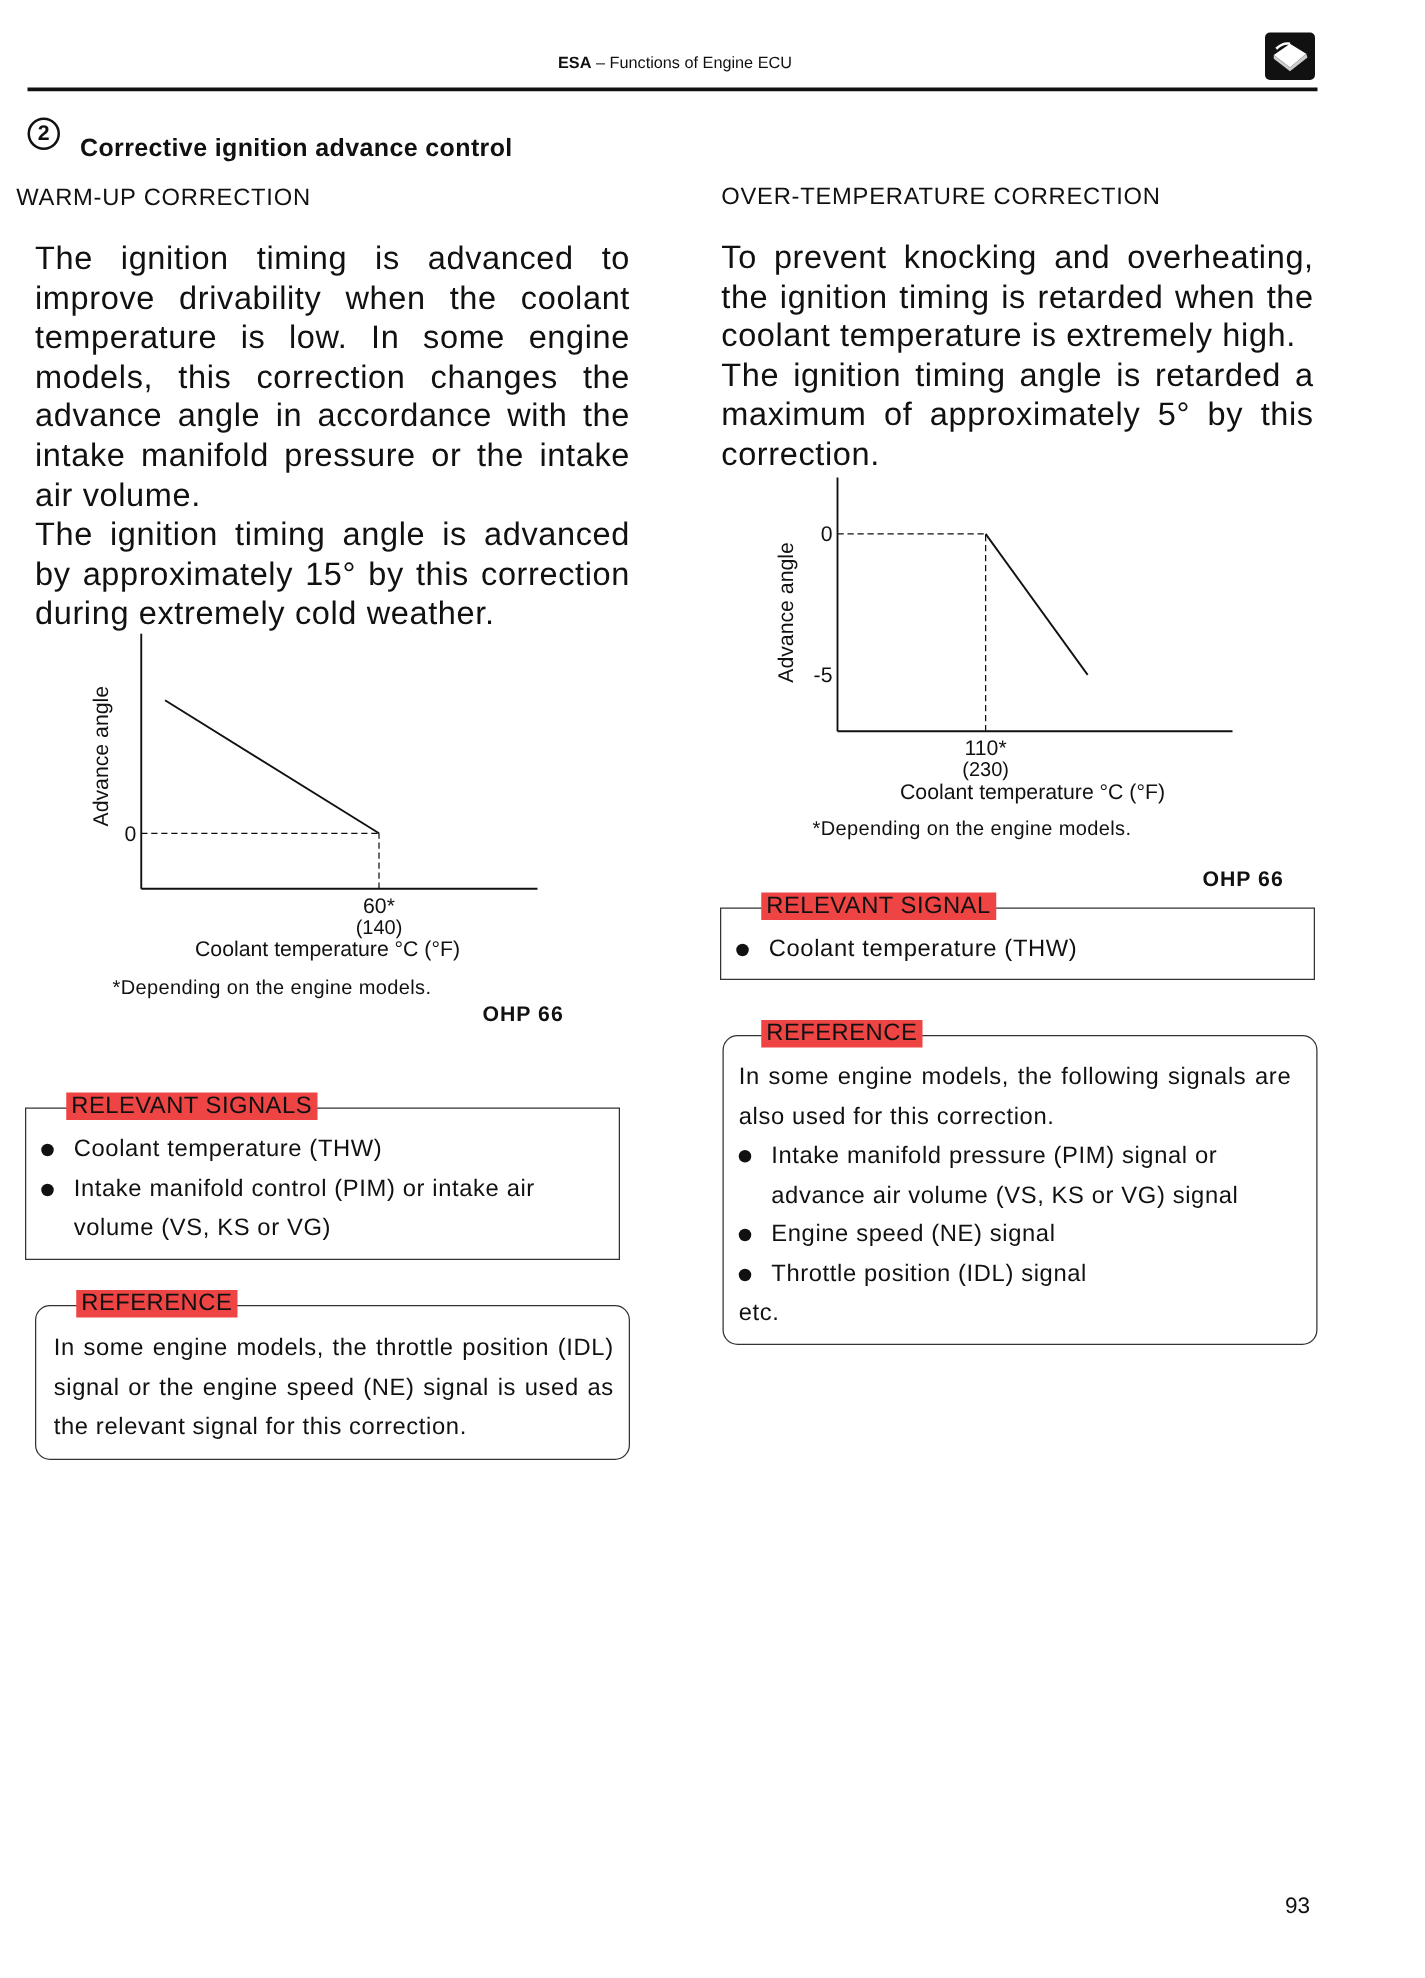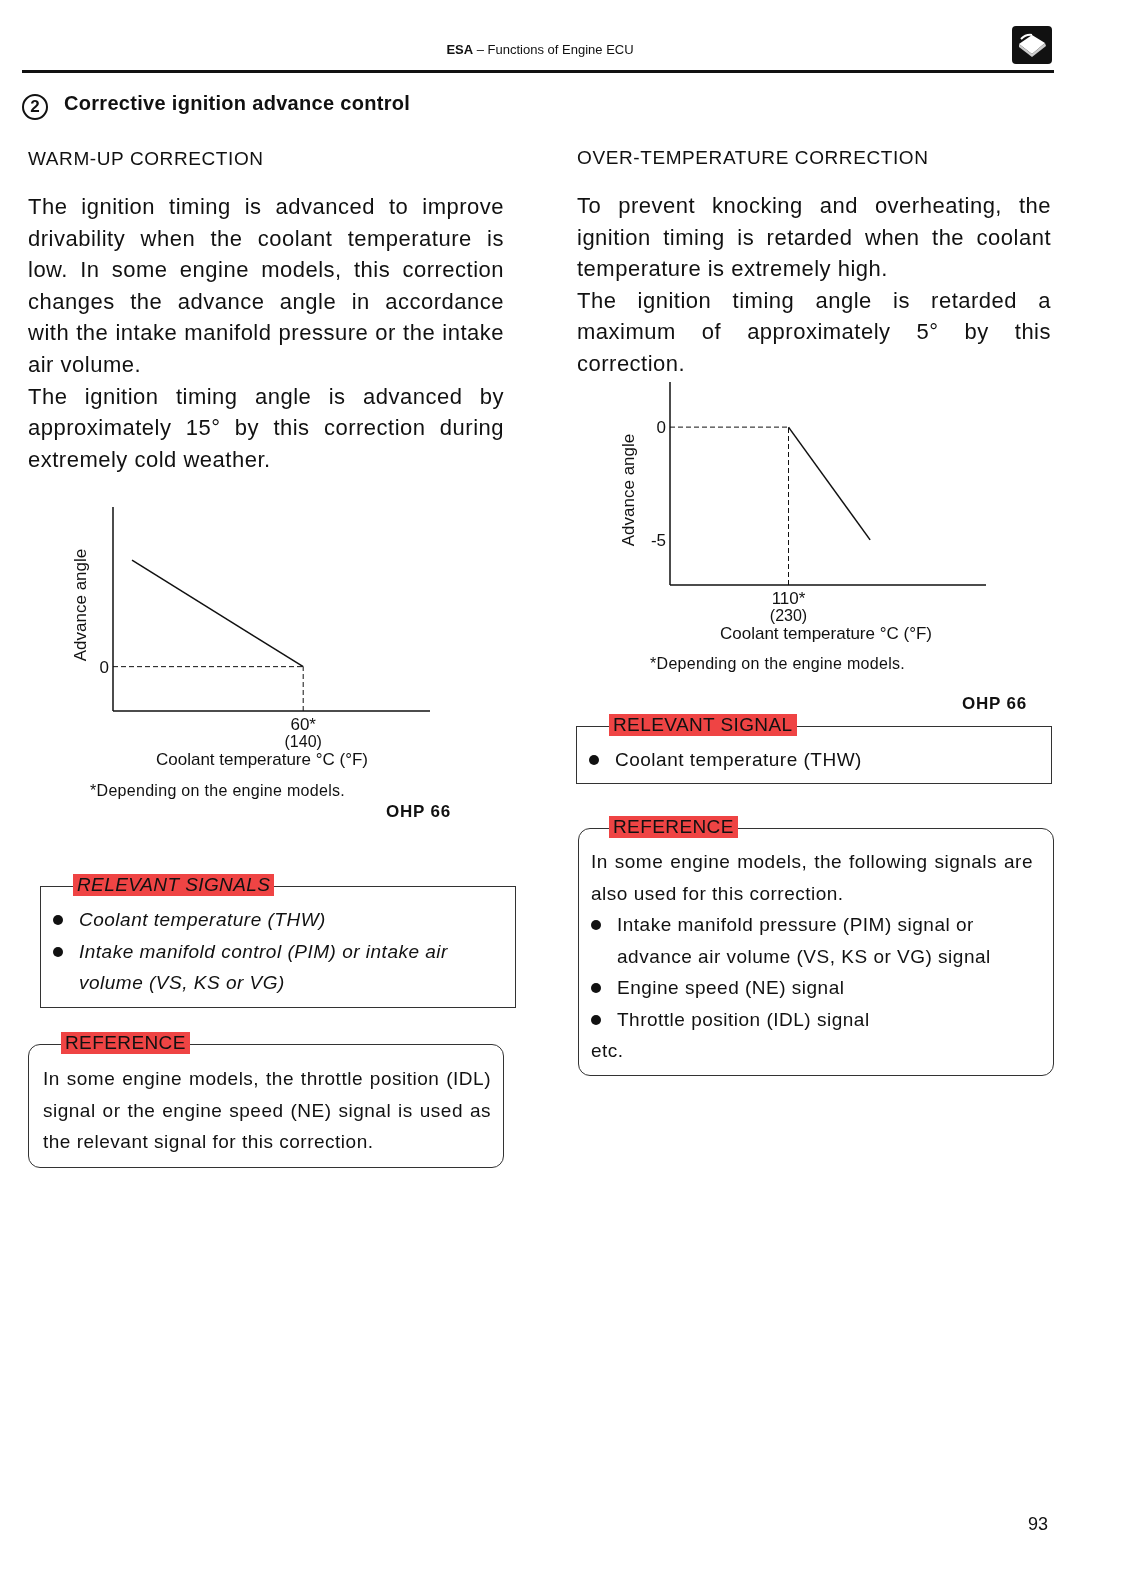--- a/index.html
+++ b/index.html
@@ -5,23 +5,23 @@
   html, body { margin:0; padding:0; background:#ffffff; }
   body { width:1140px; height:1582px; position:relative; overflow:hidden;
          font-family:"Liberation Sans", "DejaVu Sans", sans-serif; color:#111; }
   .abs { position:absolute; }
   .header-title { left:0; width:1080px; top:42px; text-align:center; font-size:13px; }
   .header-title b { font-weight:bold; }
   .header-rule { left:22px; top:70px; width:1032px; height:3px; background:#111; }
   .book-icon { left:1012px; top:26px; width:40px; height:38px; background:#111; border-radius:4px; }
   .section-num { left:22px; top:94px; width:22px; height:22px; border:2px solid #111; border-radius:50%;
                  font-weight:bold; font-size:17px; text-align:center; line-height:22px; }
-  .section-title { left:64px; top:92px; font-size:20px; font-weight:bold; letter-spacing:0.3px; }
+  .section-title { left:64px; top:108px; font-size:20px; font-weight:bold; letter-spacing:0.3px; }
   .subhead { font-size:19px; letter-spacing:0.6px; }
-  .para { font-size:22px; line-height:31.6px; text-align:justify; text-align-last:left; letter-spacing:0.5px; }
+  .para { font-size:26px; line-height:31.6px; text-align:justify; text-align-last:left; letter-spacing:0.5px; }
   .para p { margin:0; }
   .box { border:1.5px solid #333; }
   .box-label { position:absolute; top:-13px; background:#ef4444; padding:0 4px; font-size:19px; letter-spacing:0.4px; }
   .box-list { list-style:none; margin:0; padding:0; font-size:19px; line-height:31.5px; letter-spacing:0.5px; }
   .box-list li { position:relative; padding-left:38px; }
   .box-list li .bullet { position:absolute; left:12px; top:11px; width:10px; height:10px; border-radius:50%; background:#111; }
   .box-text { font-size:19px; line-height:31.5px; letter-spacing:0.5px; text-align:justify; }
   .chart-svg text { font-family:"Liberation Sans", "DejaVu Sans", sans-serif; fill:#111; }
   .ohp { font-size:17px; font-weight:bold; letter-spacing:0.8px; }
   .footnote { font-size:16px; letter-spacing:0.3px; }
@@ -37,42 +37,42 @@
     <path d="M7 18 L20 9 L33 17 L20 28 Z" fill="#fff"></path>
     <path d="M7 18 L20 28 L20 31 L7 21 Z" fill="#ccc"></path>
     <path d="M20 28 L33 17 L34 20 L20 31 Z" fill="#ccc"></path>
     <path d="M9 13 Q14 8 20 9" stroke="#fff" stroke-width="2" fill="none"></path>
   </svg>
 </div>
 
 <div class="abs section-num">2</div>
 <div class="abs section-title">Corrective ignition advance control</div>
 
-<div class="abs subhead" style="left:28px; top:148px;">WARM-UP CORRECTION</div>
+<div class="abs subhead" style="left:13px; top:148px;">WARM-UP CORRECTION</div>
 <div class="abs para" style="left:28px; top:191px; width:476px;">
   <p>The ignition timing is advanced to improve drivability when the coolant temperature is low. In some engine models, this correction changes the advance angle in accordance with the intake manifold pressure or the intake air volume.</p>
   <p>The ignition timing angle is advanced by approximately 15° by this correction during extremely cold weather.</p>
 </div>
 
 <svg class="abs chart-svg" id="chart-warmup" style="left:60px; top:495px;" width="420" height="290">
   <line x1="53" y1="12" x2="53" y2="216" stroke="#111" stroke-width="1.5"></line>
   <line x1="53" y1="216" x2="370" y2="216" stroke="#111" stroke-width="1.5"></line>
   <line id="w-href" stroke="#111" stroke-width="1" stroke-dasharray="5,3" x1="53" y1="171.65217391304347" x2="243.2" y2="171.65217391304347"></line>
   <line id="w-vref" stroke="#111" stroke-width="1" stroke-dasharray="5,3" x1="243.2" y1="216" x2="243.2" y2="171.65217391304347"></line>
   <line id="w-curve" stroke="#111" stroke-width="1.5" x1="72.02" y1="65.21739130434784" x2="243.2" y2="171.65217391304347"></line>
   <text id="w-ytick0" font-size="17" text-anchor="end" x="49" y="177.65217391304347">0</text>
   <text id="w-xtick" font-size="17" text-anchor="middle" x="243.2" y="235">60*</text>
   <text id="w-xsub" font-size="16" text-anchor="middle" x="243.2" y="252">(140)</text>
   <text x="202" y="270" font-size="17" text-anchor="middle">Coolant temperature °C (°F)</text>
   <text x="0" y="0" font-size="17" text-anchor="middle" transform="translate(26,110) rotate(-90)">Advance angle</text>
 </svg>
 <div class="abs footnote" style="left:90px; top:782px;">*Depending on the engine models.</div>
 <div class="abs ohp" style="left:386px; top:802px;">OHP 66</div>
 
-<div class="abs box" style="left:40px; top:886px; width:474px; height:120px;font-style:italic;">
+<div class="abs box" style="left:20px; top:886px; width:474px; height:120px;">
   <span class="box-label" style="left:32px;">RELEVANT SIGNALS</span>
   <ul class="box-list" style="margin-top:17px; padding-right:10px;">
     <li><span class="bullet"></span><span>Coolant temperature (THW)</span></li>
     <li><span class="bullet"></span><span>Intake manifold control (PIM) or intake air volume (VS, KS or VG)</span></li>
   </ul>
 </div>
 
 <div class="abs box" style="left:28px; top:1044px; width:474px; height:122px; border-radius:12px;">
   <span class="box-label" style="left:32px;">REFERENCE</span>
   <div class="box-text" style="margin:18px 12px 0 14px;">In some engine models, the throttle position (IDL) signal or the engine speed (NE) signal is used as the relevant signal for this correction.</div>

